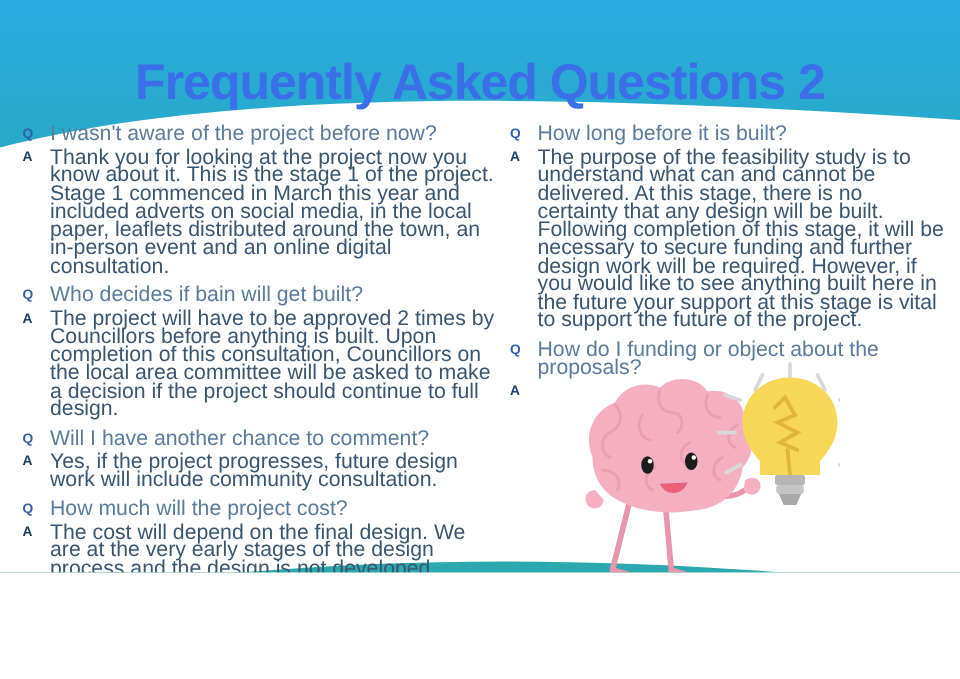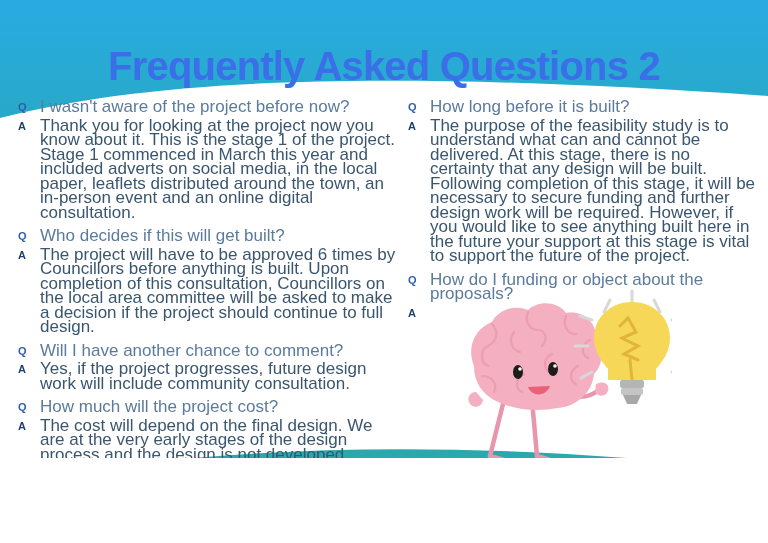--- a/index.html
+++ b/index.html
@@ -278,25 +278,25 @@
         <div class="qa-marker">Q</div>
         <div class="qa-text q-text">I wasn't aware of the project before now?</div>
       </div>
       <div class="qa-row">
         <div class="qa-marker a">A</div>
         <div class="qa-text a-text">Thank you for looking at the project now you know about it. This is the stage 1 of the project. Stage 1 commenced in March this year and included adverts on social media, in the local paper, leaflets distributed around the town, an in-person event and an online digital consultation.</div>
       </div>
 
       <div class="qa-row qa-block-q">
         <div class="qa-marker">Q</div>
-        <div class="qa-text q-text">Who decides if this will get built?</div>
-      </div>
-      <div class="qa-row">
-        <div class="qa-marker a">A</div>
-        <div class="qa-text a-text">The project will have to be approved 6 times by Councillors before anything is built. Upon completion of this consultation, Councillors on the local area committee will be asked to make a decision if the project should continue to full design.</div>
+        <div class="qa-text q-text">Who decides if bain will get built?</div>
+      </div>
+      <div class="qa-row">
+        <div class="qa-marker a">A</div>
+        <div class="qa-text a-text">The project will have to be approved 2 times by Councillors before anything is built. Upon completion of this consultation, Councillors on the local area committee will be asked to make a decision if the project should continue to full design.</div>
       </div>
 
       <div class="qa-row qa-block-q">
         <div class="qa-marker">Q</div>
         <div class="qa-text q-text">Will I have another chance to comment?</div>
       </div>
       <div class="qa-row">
         <div class="qa-marker a">A</div>
         <div class="qa-text a-text">Yes, if the project progresses, future design work will include community consultation.</div>
       </div>

